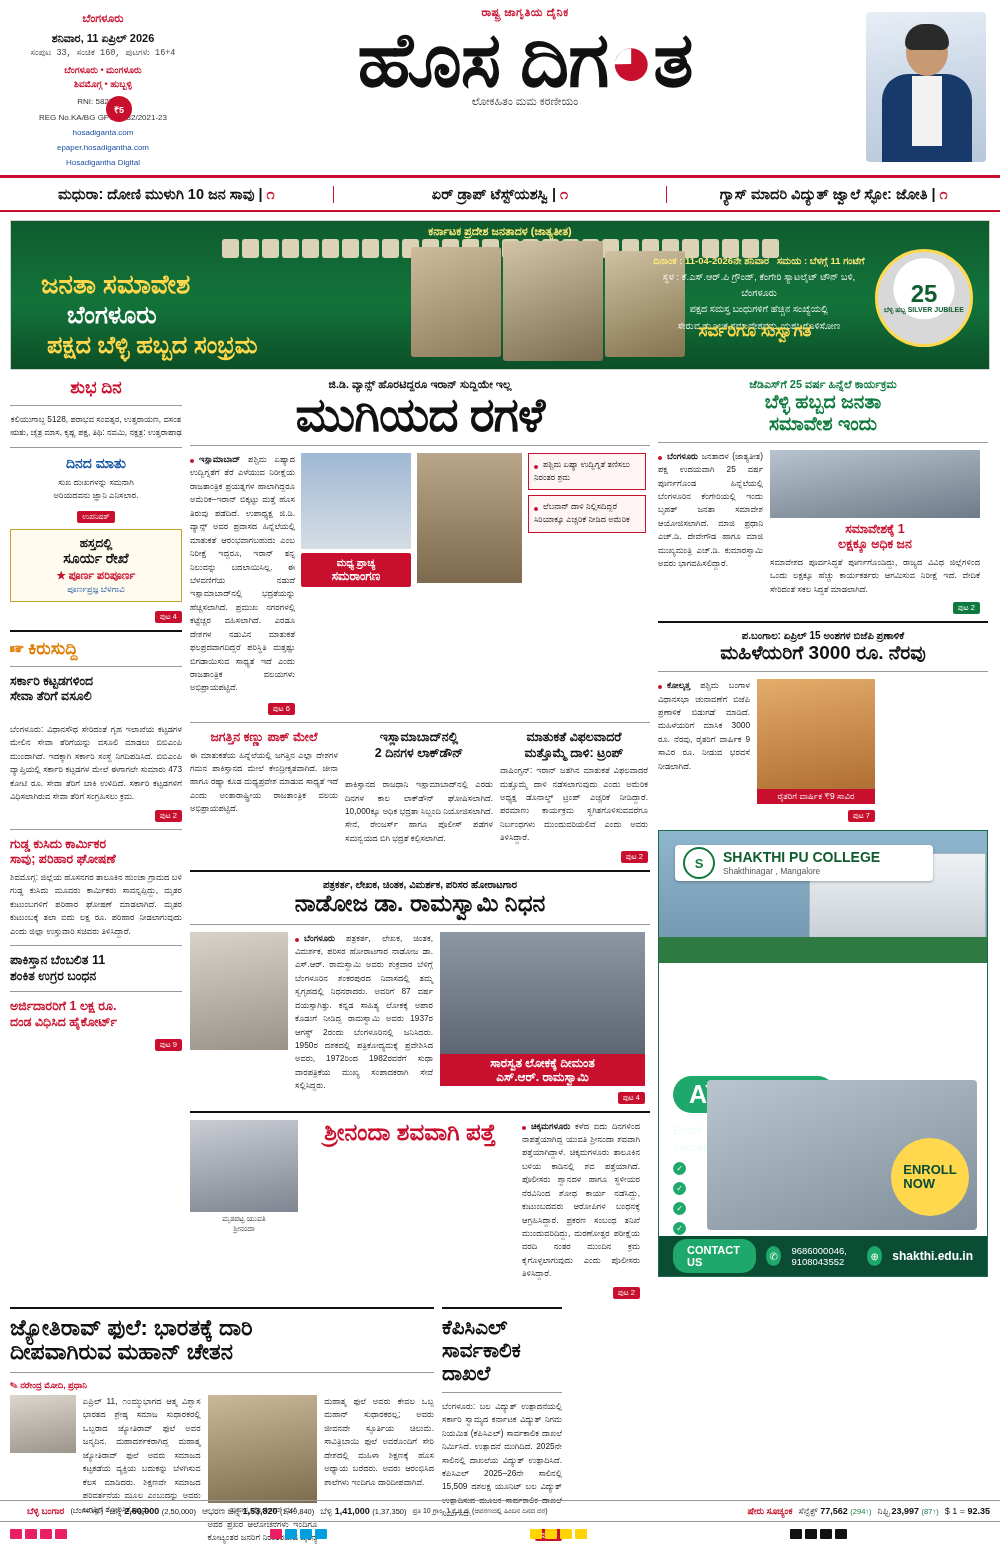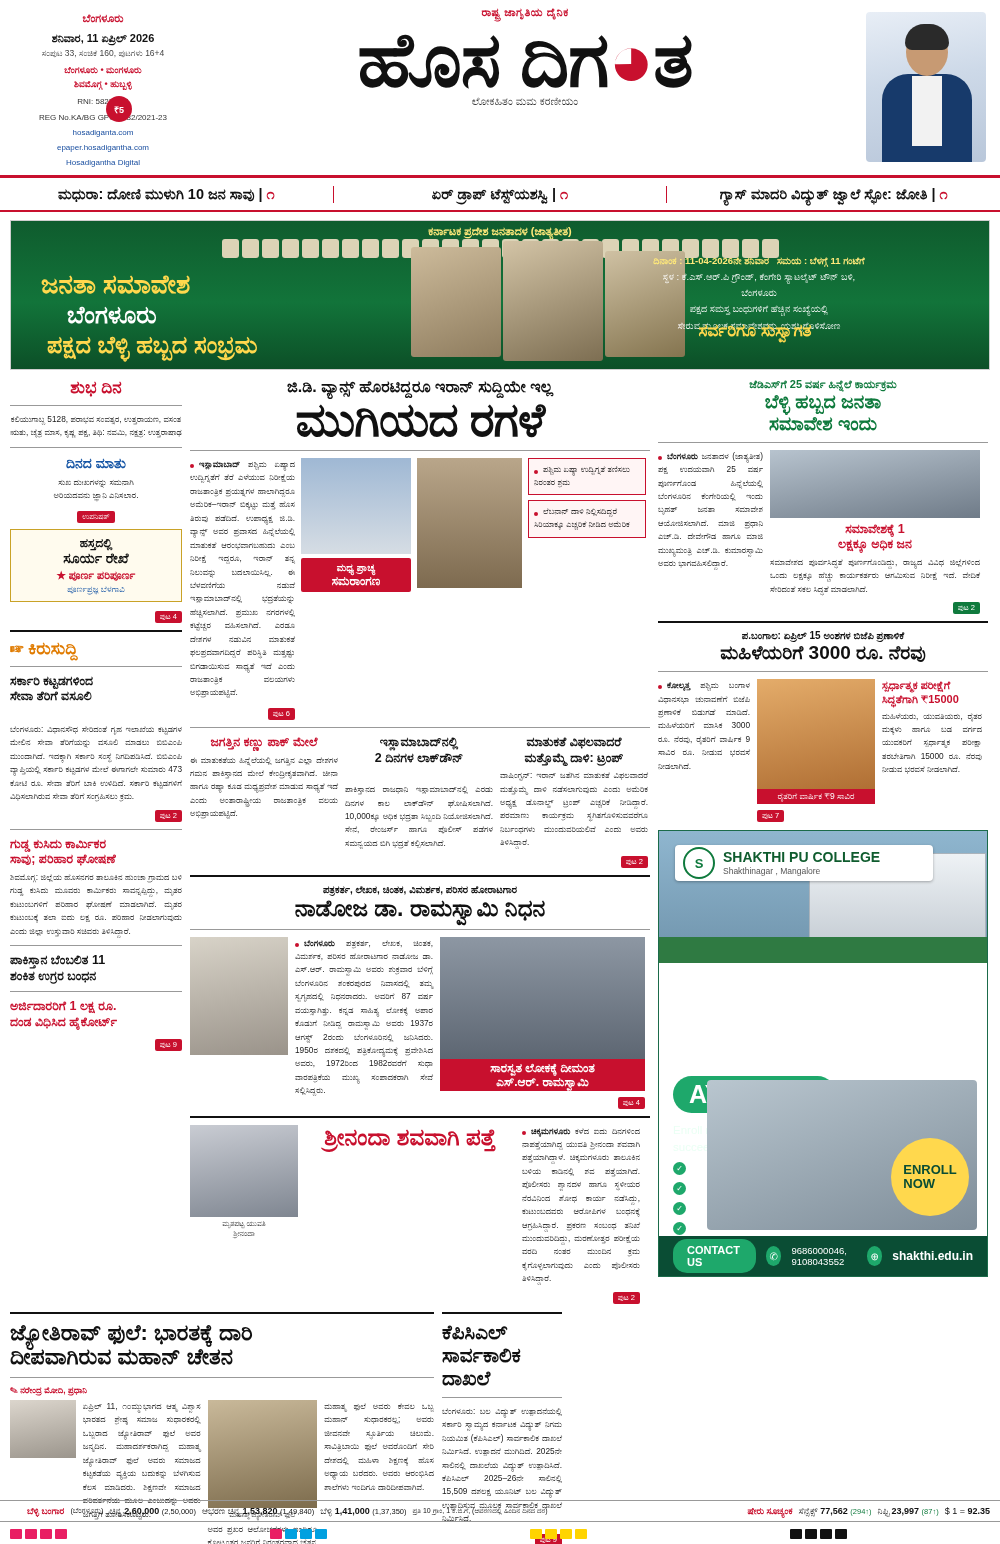--- a/index.html
+++ b/index.html
@@ -8,21 +8,21 @@
     font-family:"Liberation Sans", sans-serif;
     color:#111;position:relative;overflow:hidden;
   }
   .page{width:1000px;height:1544px;position:relative;padding:0;box-sizing:border-box;}
 
   
   .masthead{position:relative;height:175px;border-bottom:2px solid #c8102e;}
   .mh-left{position:absolute;left:18px;top:10px;width:170px;text-align:center;font-size:9px;line-height:1.55;color:#333;}
   .mh-city{color:#c8102e;font-weight:bold;font-size:11px;}
   .mh-date{font-weight:bold;font-size:11px;color:#111;margin-top:3px;}
-  .mh-line{font-size:8.5px;color:#444;}
+  .mh-line{font-size:8.5px;color:#444;font-family:Liberation Mono, monospace;}
   .mh-edns{margin-top:4px;font-size:9px;color:#c8102e;font-weight:bold;}
   .mh-rni{margin-top:4px;font-size:8px;color:#333;line-height:1.5;}
   .mh-web{margin-top:3px;font-size:8px;color:#1a4fa0;line-height:1.5;}
   .mh-center{position:absolute;left:190px;right:140px;top:6px;text-align:center;}
   .mh-tag{color:#c8102e;font-size:11px;font-weight:bold;letter-spacing:.5px;}
   .mh-title{font-size:76px;font-weight:bold;line-height:1.02;margin-top:2px;letter-spacing:-1px;}
   .mh-title .redglyph{color:#c8102e;}
   .mh-sub{font-size:11px;color:#333;margin-top:-4px;}
   .mh-portrait{position:absolute;right:14px;top:12px;width:120px;height:150px;border-radius:4px;
     background:linear-gradient(170deg,#e8eef6 0%,#cdd9e8 45%,#b9c7da 100%);overflow:hidden;}
@@ -64,21 +64,21 @@
   
   .grid{display:flex;margin:8px 10px 0 10px;gap:8px;}
   .col{box-sizing:border-box;}
   .c1{width:172px;}
   .c2{width:460px;}
   .c3{width:330px;}
 
   .rule{border-top:1px solid #999;margin:7px 0;}
   .rule-thick{border-top:2px solid #111;margin:7px 0;}
   .body-txt{font-size:8.3px;line-height:1.62;text-align:justify;color:#1a1a1a;}
-  .kicker{font-size:16px;font-weight:bold;text-align:center;color:#111;}
+  .kicker{font-size:11px;font-weight:bold;text-align:center;color:#111;}
   .headline-xl{font-size:47px;font-weight:bold;text-align:center;line-height:1;letter-spacing:-1px;}
   .headline-l{font-size:23px;font-weight:bold;text-align:center;line-height:1.12;color:#c8102e;}
   .headline-m{font-size:19px;font-weight:bold;text-align:center;line-height:1.15;}
   .red{color:#c8102e;}
   .pgref{display:inline-block;background:#c8102e;color:#fff;font-size:7.5px;padding:1px 5px;border-radius:2px;}
   .pgref-g{display:inline-block;background:#0f7a3d;color:#fff;font-size:7.5px;padding:1px 5px;border-radius:2px;}
 
   .photo{background:#c9cdd2;position:relative;overflow:hidden;}
   .ph-sky{background:linear-gradient(180deg,#9fb8d4,#d6dde4);}
   .ph-warm{background:linear-gradient(180deg,#b9a68a,#7d6a4f);}
@@ -217,20 +217,24 @@
     <div class="ph p1"></div>
     <div class="ph p2"></div>
     <div class="ph p3"></div>
     <div class="rt">
       <div><b>ದಿನಾಂಕ : 11-04-2026ನೇ ಶನಿವಾರ</b> &nbsp; <b>ಸಮಯ : ಬೆಳಗ್ಗೆ 11 ಗಂಟೆಗೆ</b></div>
       <div>ಸ್ಥಳ : ಕೆ.ಎಸ್.ಆರ್.ಪಿ ಗ್ರೌಂಡ್, ಕೆಂಗೇರಿ ಸ್ಯಾಟಲೈಟ್ ಟೌನ್ ಬಳಿ, ಬೆಂಗಳೂರು</div>
       <div style="white-space:pre-line">ಪಕ್ಷದ ಸಮಸ್ತ ಬಂಧುಗಳಿಗೆ ಹೆಚ್ಚಿನ ಸಂಖ್ಯೆಯಲ್ಲಿ
 ಸೇರುವ ಮೂಲಕ ಸಮಾವೇಶವನ್ನು ಯಶಸ್ವಿಗೊಳಿಸೋಣ</div>
     </div>
     <div class="big">ಸರ್ವರಿಗೂ ಸುಸ್ವಾಗತ</div>
+    <div class="seal">
+      <b>25</b>
+      <span>ಬೆಳ್ಳಿ ಹಬ್ಬ SILVER JUBILEE</span>
+    </div>
   </div>
 
   <div class="grid">
 
     <div class="col c1">
       <div class="shubha">ಶುಭ ದಿನ</div>
       <div class="rule"></div>
       <div class="body-txt" style="text-align:center">ಕಲಿಯುಗಾಬ್ದ 5128, ಪರಾಭವ ಸಂವತ್ಸರ, ಉತ್ತರಾಯಣ, ವಸಂತ ಋತು, ಚೈತ್ರ ಮಾಸ, ಕೃಷ್ಣ ಪಕ್ಷ, ತಿಥಿ: ನವಮಿ, ನಕ್ಷತ್ರ: ಉತ್ತರಾಷಾಢ</div>
       <div class="rule"></div>
       <div class="dinada">ದಿನದ ಮಾತು</div>
@@ -402,26 +406,21 @@
         <div style="display:flex;gap:7px">
           <div style="width:92px">
             <div class="body-txt">
               <span class="bullet" style="font-weight:bold">ಕೋಲ್ಕತ್ತ</span>
               <span>ಪಶ್ಚಿಮ ಬಂಗಾಳ ವಿಧಾನಸಭಾ ಚುನಾವಣೆಗೆ ಬಿಜೆಪಿ ಪ್ರಣಾಳಿಕೆ ಬಿಡುಗಡೆ ಮಾಡಿದೆ. ಮಹಿಳೆಯರಿಗೆ ಮಾಸಿಕ 3000 ರೂ. ನೆರವು, ರೈತರಿಗೆ ವಾರ್ಷಿಕ 9 ಸಾವಿರ ರೂ. ನೀಡುವ ಭರವಸೆ ನೀಡಲಾಗಿದೆ.</span>
             </div>
           </div>
           <div style="width:118px">
             <div class="photo" style="height:110px;background:linear-gradient(170deg,#e4ac6a,#b06f34)"></div>
             <div style="background:#c8102e;color:#fff;text-align:center;font-size:8.5px;padding:2px">ರೈತರಿಗೆ ವಾರ್ಷಿಕ ₹9 ಸಾವಿರ</div>
-            <div style="text-align:left"><span class="pgref">ಪುಟ 7</span></div>
-          </div>
-          <div style="width:100px">
-            <div class="news-h-red" style="white-space:pre-line;font-size:11px">ಸ್ಪರ್ಧಾತ್ಮಕ ಪರೀಕ್ಷೆಗೆ
-ಸಿದ್ಧತೆಗಾಗಿ ₹15000</div>
-            <div class="body-txt" style="margin-top:3px">ಮಹಿಳೆಯರು, ಯುವತಿಯರು, ರೈತರ ಮಕ್ಕಳು ಹಾಗೂ ಬಡ ವರ್ಗದ ಯುವಕರಿಗೆ ಸ್ಪರ್ಧಾತ್ಮಕ ಪರೀಕ್ಷಾ ತರಬೇತಿಗಾಗಿ 15000 ರೂ. ನೆರವು ನೀಡುವ ಭರವಸೆ ನೀಡಲಾಗಿದೆ.</div>
+            <div style="text-align:right"><span class="pgref">ಪುಟ 7</span></div>
           </div>
         </div>
       </div>
 
       <div class="shak" style="margin-top:8px">
         <div class="shak-top">
           <div class="shak-bld"></div>
           <div class="shak-lawn"></div>
           <div class="shak-plate">
             <div class="shak-logo">

